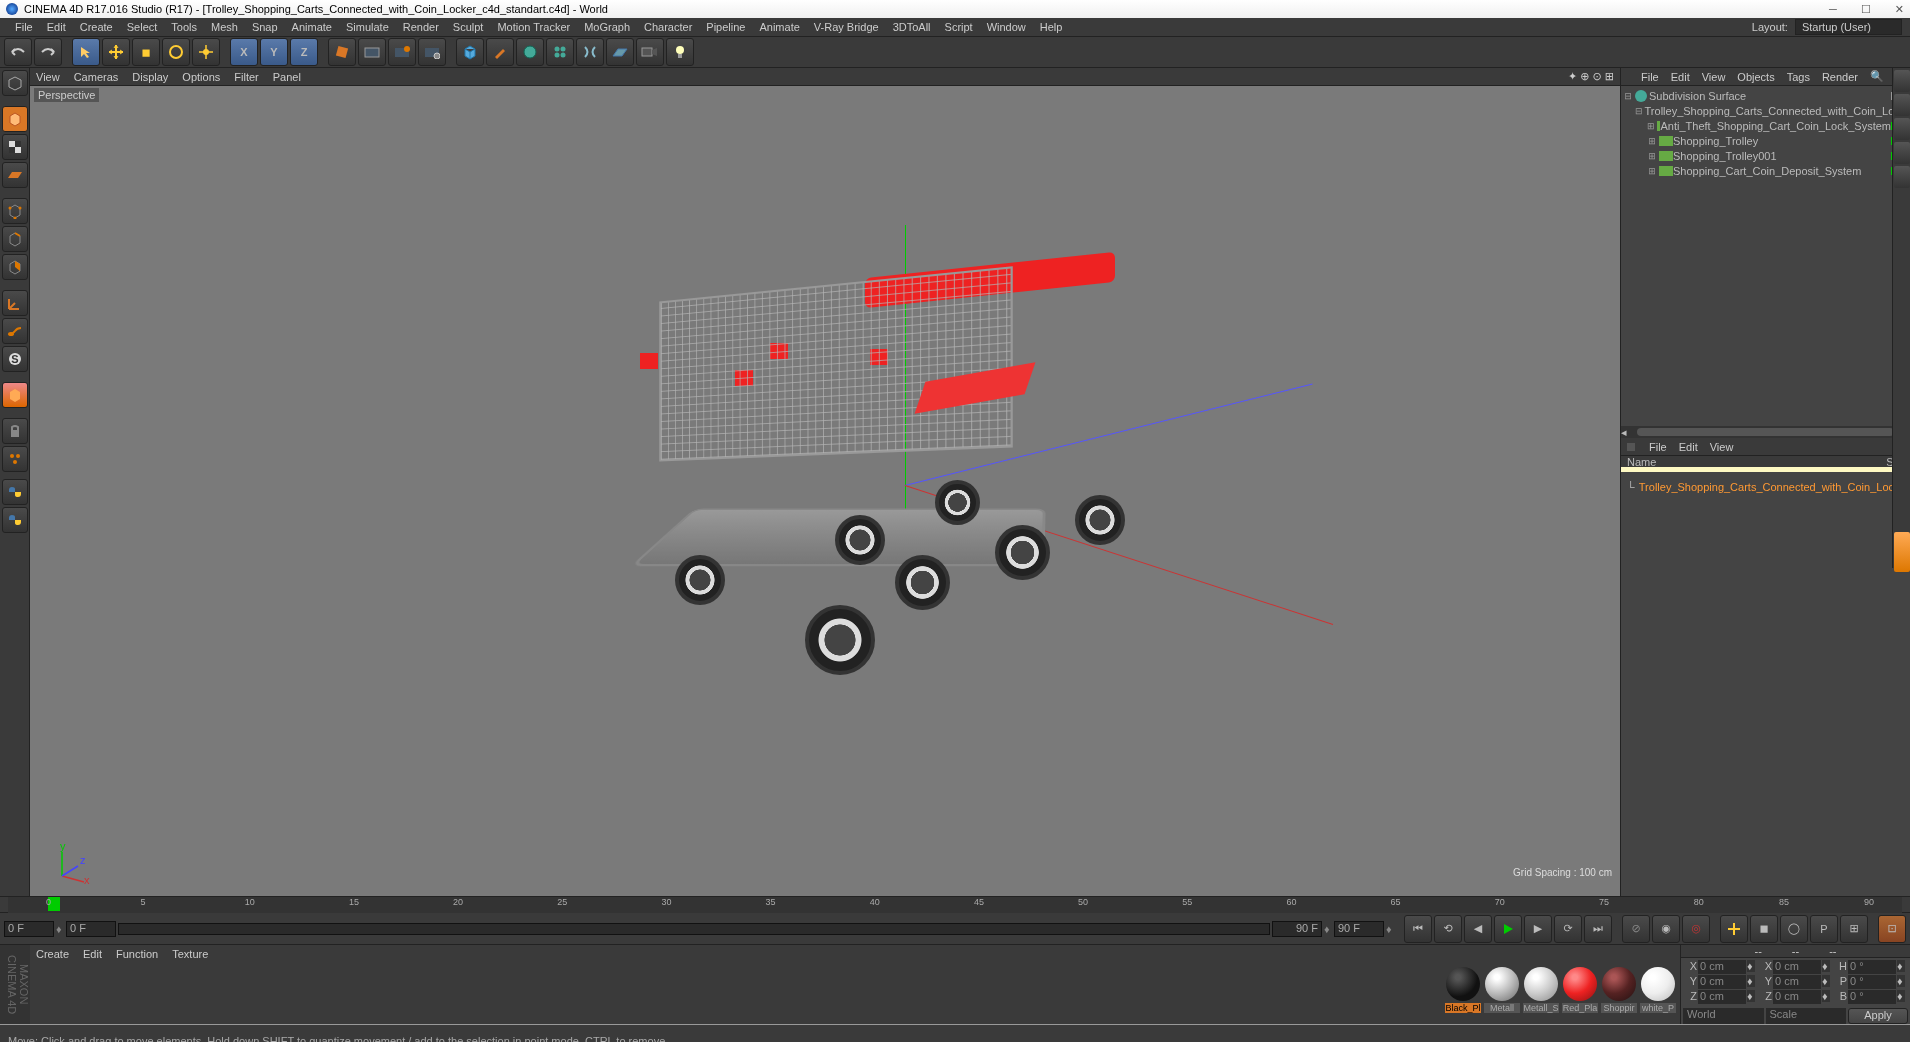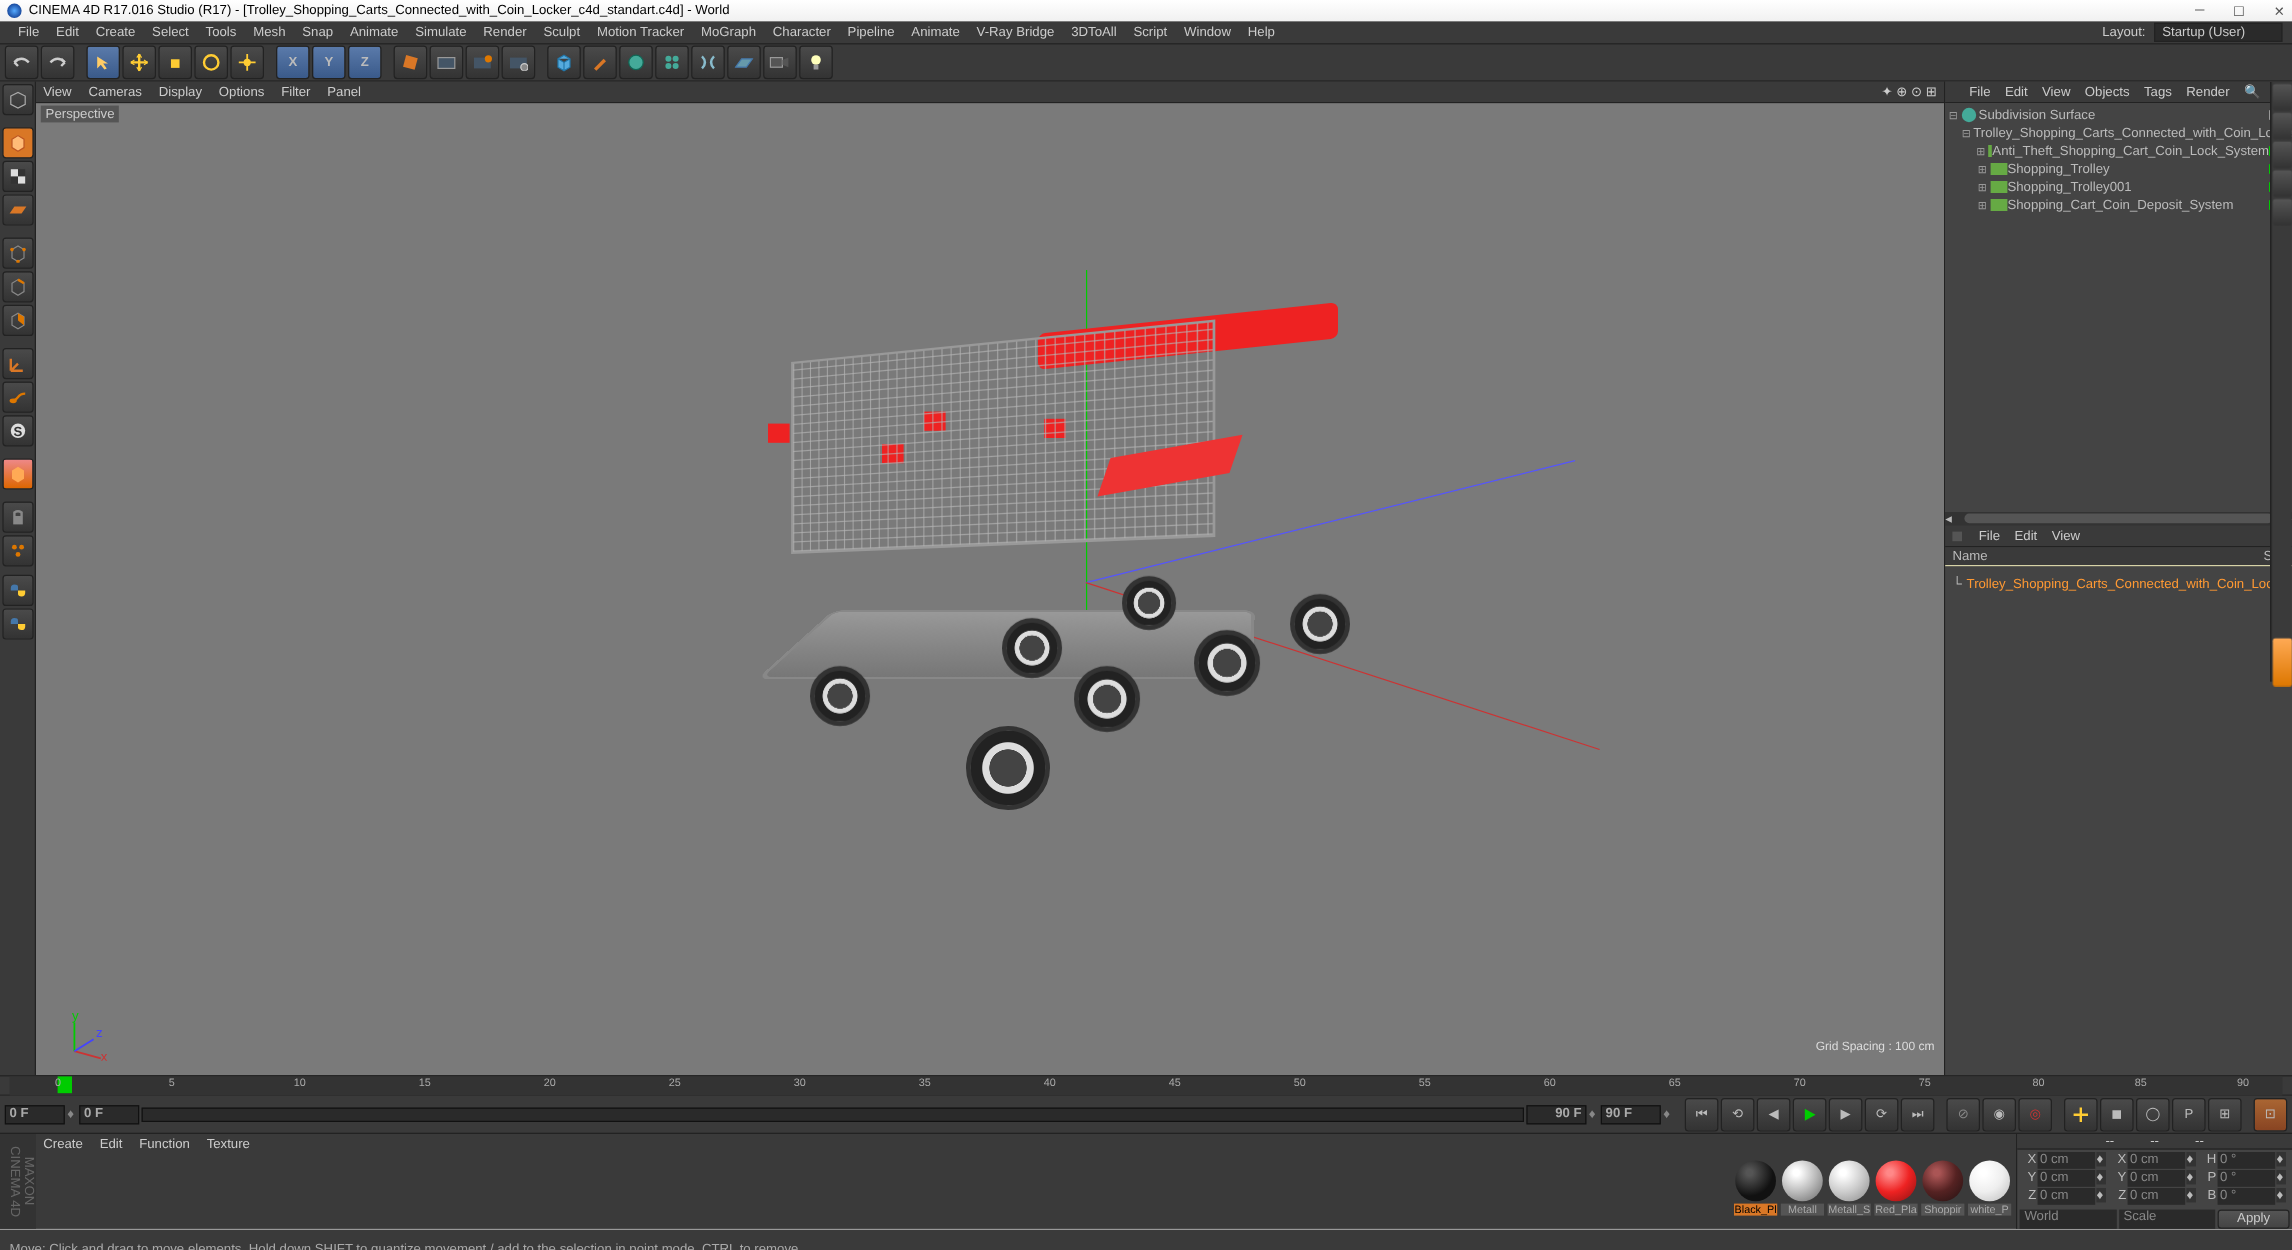--- a/index.html
+++ b/index.html
@@ -57,21 +57,21 @@
 .propicon { width: 10px; height: 10px; background: #0c0; margin-right: 4px; }
 
 
 .timeline { height: 16px; background: #3a3a3a; border-top: 1px solid #222; display: flex; align-items: center; position: relative; }
 .timeline .ruler { flex: 1; height: 16px; position: relative; background: #333; margin: 0 8px; }
 .timeline .tick { position: absolute; top: 0; color: #aaa; font-size: 9px; }
 .timeline .marker { position: absolute; left: 40px; top: 0; width: 12px; height: 14px; background: #0c0; }
 
 
 .transport { height: 32px; background: #3a3a3a; display: flex; align-items: center; padding: 2px 4px; gap: 2px; border-top: 1px solid #222; }
-.frameinput { width: 50px; height: 16px; background: #2a2a2a; border: 1px solid #111; color: #aaa; padding: 0 3px; font-weight: bold; }
+.frameinput { width: 50px; height: 16px; background: #2a2a2a; border: 1px solid #111; color: #aaa; padding: 0 3px; }
 .tslider { flex: 1; height: 12px; background: #2a2a2a; border: 1px solid #111; }
 
 
 .matbar { height: 80px; background: #3a3a3a; border-top: 1px solid #222; display: flex; }
 .matlogo { width: 30px; background: #333; writing-mode: vertical-rl; text-align: center; color: #666; padding: 4px 0; }
 .matcontent { flex: 1; display: flex; flex-direction: column; }
 .matmenu { height: 18px; display: flex; align-items: center; gap: 14px; padding: 0 6px; color: #ccc; }
 .matswatches { flex: 1; display: flex; padding: 4px; gap: 3px; justify-content: flex-end; }
 .swatch { width: 36px; display: flex; flex-direction: column; align-items: center; cursor: pointer; }
 .swatch .ball { width: 34px; height: 34px; border-radius: 50%; }
@@ -479,21 +479,21 @@
         <div class="sbar"></div>
         <span>▸</span>
       </div>
 
     <div class="panelmenu">
       <span class="sq"></span>
       <span>File</span>
       <span>Edit</span>
       <span>View</span>
     </div>
-    <div class="lowerrow" style="background:#3a3a3a;border-bottom:1px solid #fef9c3">
+    <div class="lowerrow" style="background:#3a3a3a;border-bottom:5px solid #fef9c3">
       <span>Name</span>
       <span style="margin-left:auto">S  V</span>
     </div>
     <div class="lowerpanel">
       <div class="proprow selected">
         <span style="width:10px">└</span>
         <span class="propicon"></span>
         <span style="color:#f93">Trolley_Shopping_Carts_Connected_with_Coin_Locker</span>
         <span style="margin-left:auto">⊙ ⊜</span>
       </div>

